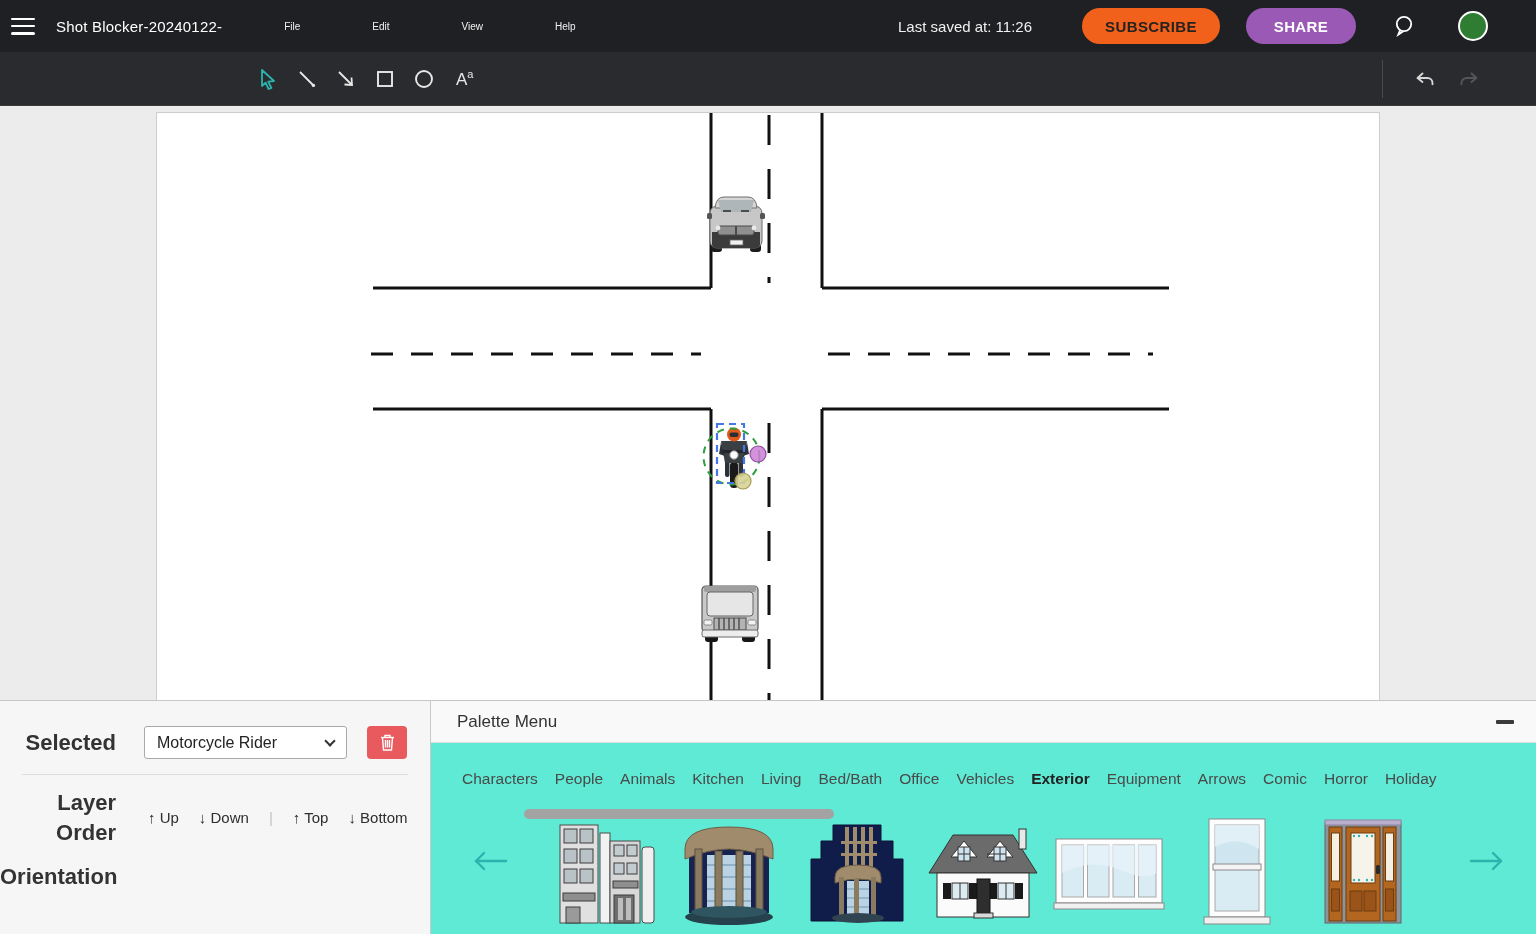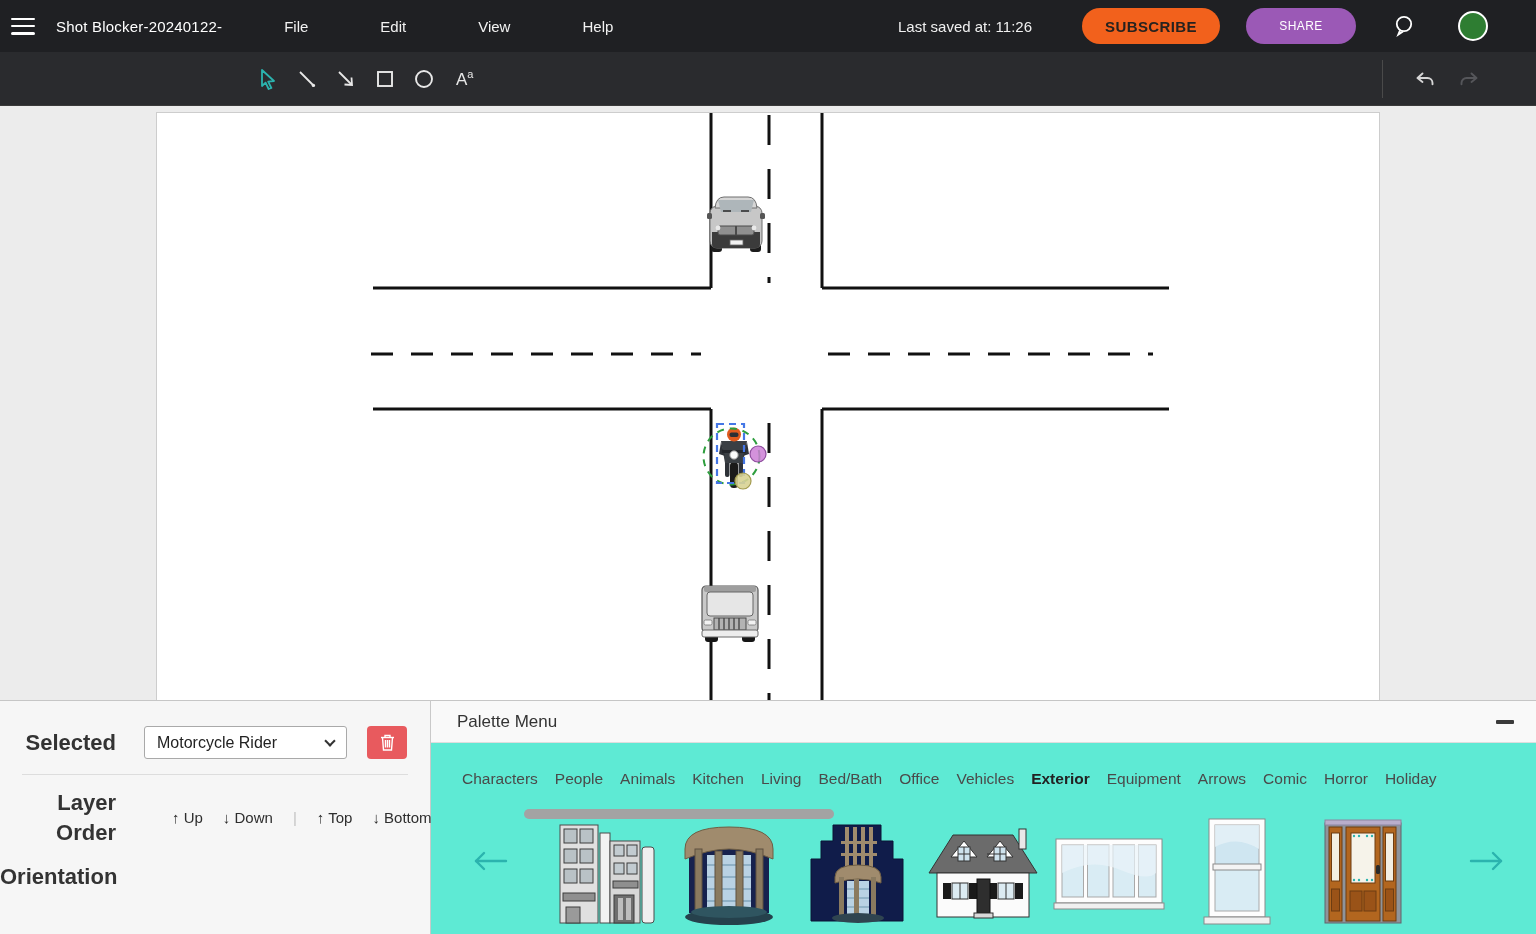--- a/index.html
+++ b/index.html
@@ -8,28 +8,28 @@
   .app { position:relative; width:1536px; height:934px; }
 
   
   .topbar { position:absolute; top:0; left:0; right:0; height:52px; background:#1f2023;
             display:flex; align-items:center; z-index:30; }
   .hamburger { width:24px; height:17px; margin-left:11px; display:flex; flex-direction:column;
                justify-content:space-between; cursor:pointer; }
   .hamburger i { display:block; height:2.6px; background:#fff; border-radius:2px; }
   .doc-title { color:#fff; font-size:15px; font-weight:500; margin-left:21px; letter-spacing:.2px; }
   .menus { display:flex; gap:72px; margin-left:62px; }
-  .menus span { color:#f2f2f2; font-size:15px; cursor:pointer; }
+  .menus span { color:#f2f2f2; font-size:10px; cursor:pointer; }
   .tb-spacer { flex:1; }
   .last-saved { color:#f0f0f0; font-size:15px; margin-right:50px; }
   .btn-subscribe { width:138px; height:36px; border:none; border-radius:18px; background:#F2611C;
                    color:#26221f; font-weight:bold; font-size:15px; letter-spacing:.4px; cursor:pointer;
                    font-family:"Liberation Sans", sans-serif; }
   .btn-share { width:110px; height:36px; border:none; border-radius:18px; background:#9B59B6;
-               color:#fff; font-weight:normal; font-size:12px; letter-spacing:.4px; margin-left:26px; cursor:pointer;
+               color:#fff; font-weight:bold; font-size:15px; letter-spacing:.4px; margin-left:26px; cursor:pointer;
                font-family:"Liberation Sans", sans-serif; }
   .comment { margin-left:36px; cursor:pointer; display:flex; }
   .avatar { width:30px; height:30px; border-radius:50%; background:#2E7D32; border:2.5px solid #fff;
             margin-left:42px; margin-right:48px; cursor:pointer; }
 
   
   .toolbar { position:absolute; top:52px; left:0; right:0; height:54px; background:#2a2b2e;
              display:flex; align-items:center; z-index:29; border-bottom:1px solid #3a3a3a;}
   .tools { display:flex; align-items:center; gap:17px; margin-left:257px; }
   .tool { width:22px; height:22px; display:flex; align-items:center; justify-content:center; cursor:pointer; }
@@ -64,21 +64,21 @@
   .lbl-col { width:116px; text-align:right; font-weight:bold; font-size:22px; color:#333; flex:none; }
   .fake-select { background:#fff; border:1px solid #a9a9a9; border-radius:3px; height:33px;
                  display:flex; align-items:center; justify-content:space-between; padding:0 12px;
                  font-size:16px; color:#222; cursor:pointer; }
   .sel-object { width:203px; margin-left:28px; }
   .chev { width:8px; height:8px; border-right:2px solid #333; border-bottom:2px solid #333;
           transform:rotate(45deg); margin-top:-4px; flex:none; }
   .btn-trash { width:40px; height:33px; background:#E85A5E; border:none; border-radius:4px;
                margin-left:20px; cursor:pointer; display:flex; align-items:center; justify-content:center; }
   .sel-divider { border:none; border-top:1px solid #ddd; margin:15px 22px 0 22px; }
-  .row-layer { margin-top:13px;gap:24px; }
+  .row-layer { margin-top:13px; }
   .layer-lbl { line-height:1.35; }
   .layer-controls { display:flex; align-items:center; gap:20px; margin-left:32px; font-size:15px; color:#2e2e2e; }
   .layer-controls span { cursor:pointer; white-space:nowrap; }
   .lc-divider { color:#c4c4c4; cursor:default !important; }
   .row-orientation { margin-top:17px; }
   .sel-orientation { width:260px; margin-left:24px; }
 
   
   .tabs { display:flex; gap:17px; margin:27px 0 0 31px; font-size:15.5px; color:#4a4a4a; }
   .tabs span { cursor:pointer; white-space:nowrap; }

